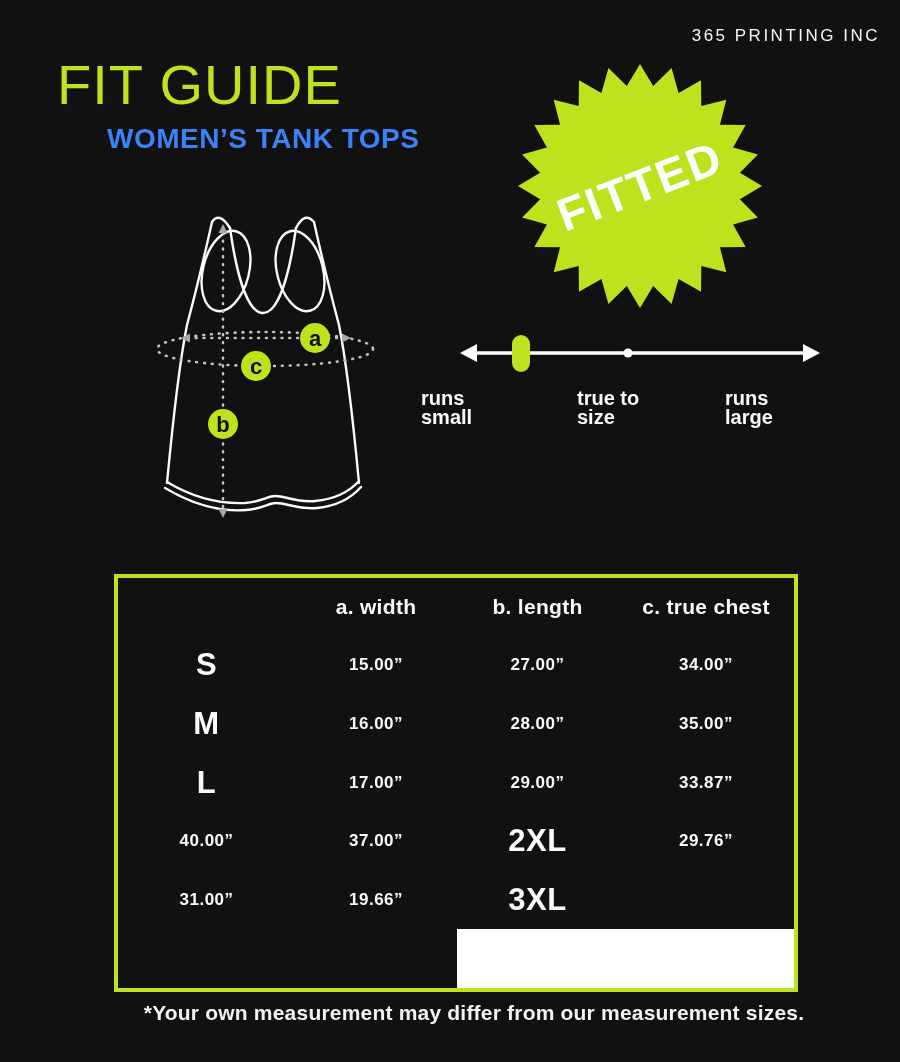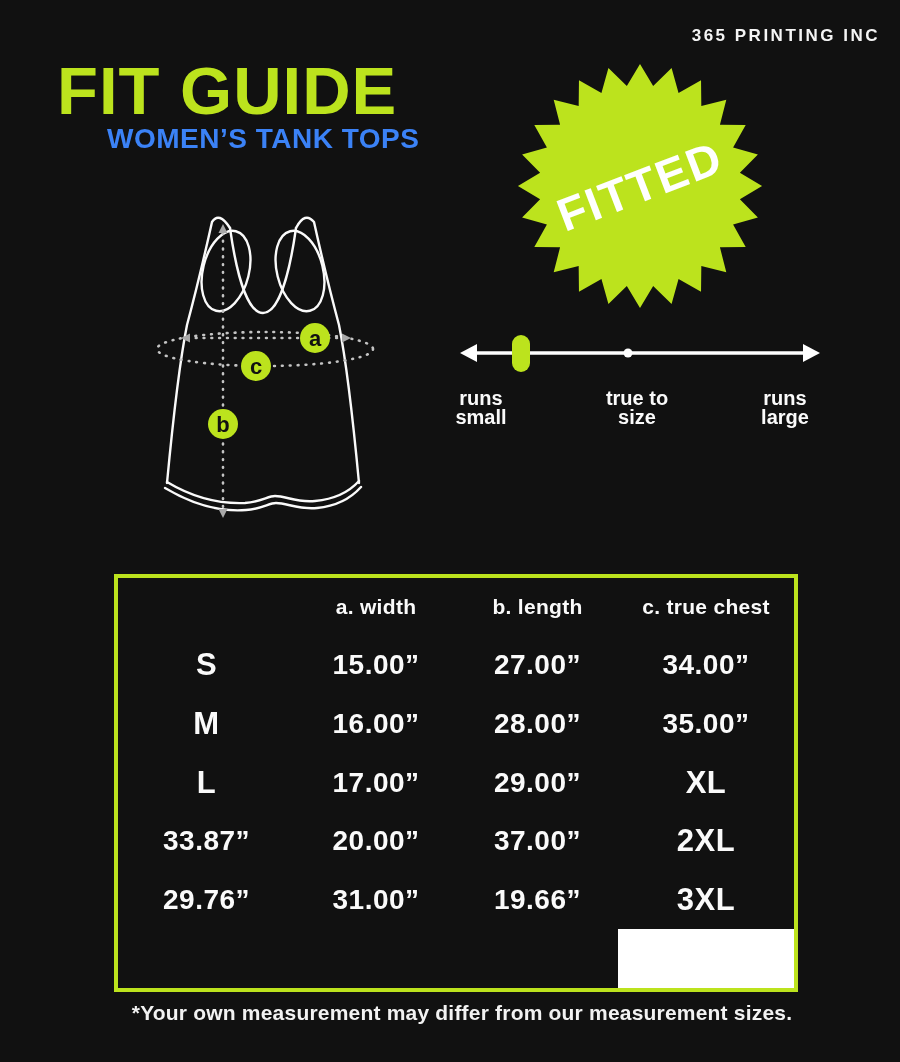--- a/index.html
+++ b/index.html
@@ -11,44 +11,44 @@
   html,body{margin:0;padding:0;background:#000;}
   .canvas{
     position:relative;width:900px;height:1062px;background:var(--bg);
     overflow:hidden;
     font-family:"Liberation Sans","DejaVu Sans",sans-serif;
     color:#fff;
   }
   
   .brand{
     position:absolute;top:26px;right:20px;
-    font-size:17px;font-weight:bold;letter-spacing:2.5px;color:#f5f5f5;
+    font-size:17px;font-weight:normal;letter-spacing:2.5px;color:#f5f5f5;
   }
   .title{
     position:absolute;left:57px;top:52px;margin:0;
-    font-size:67px;font-weight:bold;letter-spacing:1px;color:var(--accent);
+    font-size:56px;font-weight:normal;letter-spacing:1px;color:var(--accent);
   }
   .subtitle{
     position:absolute;left:107px;top:123px;margin:0;
     font-size:28px;font-weight:bold;letter-spacing:.5px;color:#3b82f6;
   }
   
   .badge{position:absolute;left:516px;top:62px;width:248px;height:248px;}
   .badge svg{position:absolute;inset:0;}
   .badge-label{
     position:absolute;inset:0;display:flex;align-items:center;justify-content:center;
     transform:rotate(-21deg);
     font-size:46px;font-weight:bold;letter-spacing:2px;color:#fff;
   }
   
   .tank-svg{position:absolute;left:140px;top:195px;}
   .scale-svg{position:absolute;left:450px;top:330px;}
   .scale-label{
     position:absolute;top:389px;width:120px;
-    font-size:20px;font-weight:bold;line-height:19px;text-align:center;color:#fafafa;
+    font-size:20px;font-weight:bold;line-height:19px;color:#fafafa;
   }
   .sl-0{left:421px;}
   .sl-1{left:577px;}
   .sl-2{left:725px;}
   
   .size-table{
     position:absolute;left:114px;top:574px;width:676px;height:410px;
     background:var(--line);
     border:4px solid var(--accent);
     display:grid;
@@ -56,24 +56,24 @@
     grid-template-rows:58px repeat(6,1fr);
     gap:0;
   }
   .cell{
     background:var(--bg);
     display:flex;align-items:center;justify-content:center;
     font-weight:bold;color:#fafafa;
   }
   .cell.th{font-size:21px;letter-spacing:.3px;}
   .cell.size{font-size:31px;letter-spacing:.5px;}
-  .cell.val{font-size:28px;letter-spacing:.5px;}
+  .cell.val{font-size:17px;letter-spacing:.5px;}
   
   .footnote{
-    position:absolute;left:120px;top:1001px;width:684px;
+    position:absolute;left:132px;top:1001px;width:684px;
     text-align:center;font-size:21px;font-weight:bold;color:#f2f2f2;letter-spacing:.2px;
   }
 </style>
 </head>
 <body>
 
 <div class="canvas">
 
   <div class="brand">365 PRINTING INC</div>
   <h1 class="title">FIT GUIDE</h1>
@@ -157,23 +157,22 @@
 
     <div class="cell size">M</div>
     <div class="cell val">16.00”</div>
     <div class="cell val">28.00”</div>
     <div class="cell val">35.00”</div>
 
     <div class="cell size">L</div>
     <div class="cell val">17.00”</div>
     <div class="cell val">29.00”</div>
 
-    <div class="cell size">XL</div>
     <div class="cell val">33.87”</div>
-    <div class="cell val">20.00”</div>
+    <div class="cell val">40.00”</div>
     <div class="cell val">37.00”</div>
 
     <div class="cell size">2XL</div>
     <div class="cell val">29.76”</div>
     <div class="cell val">31.00”</div>
     <div class="cell val">19.66”</div>
 
     <div class="cell size">3XL</div>
     <div class="cell val"></div>
     <div class="cell val"></div>

